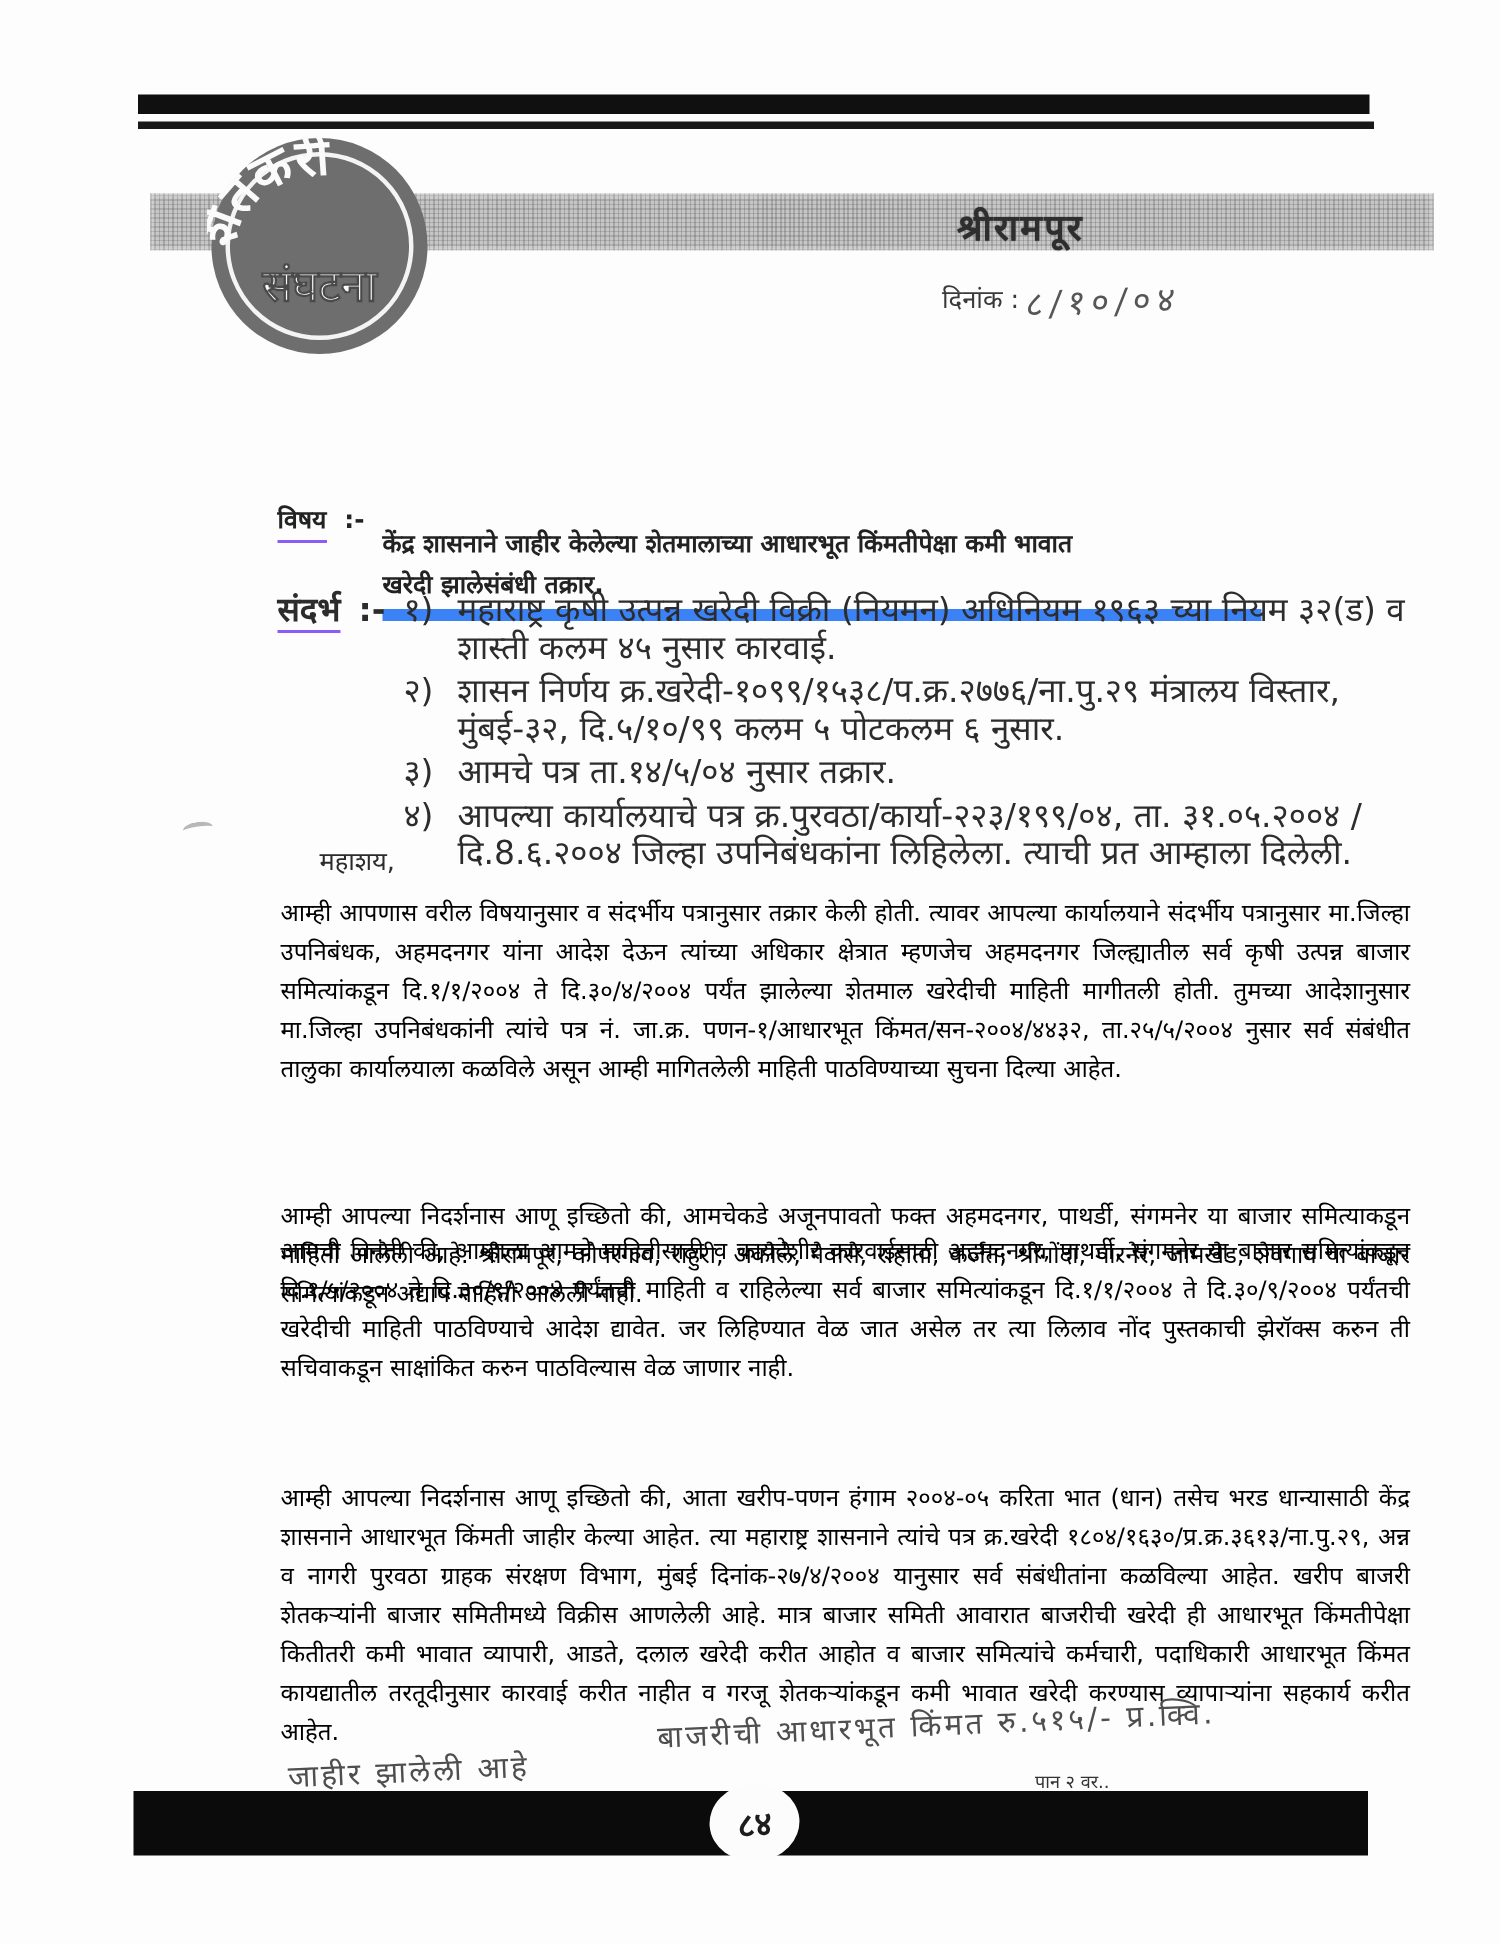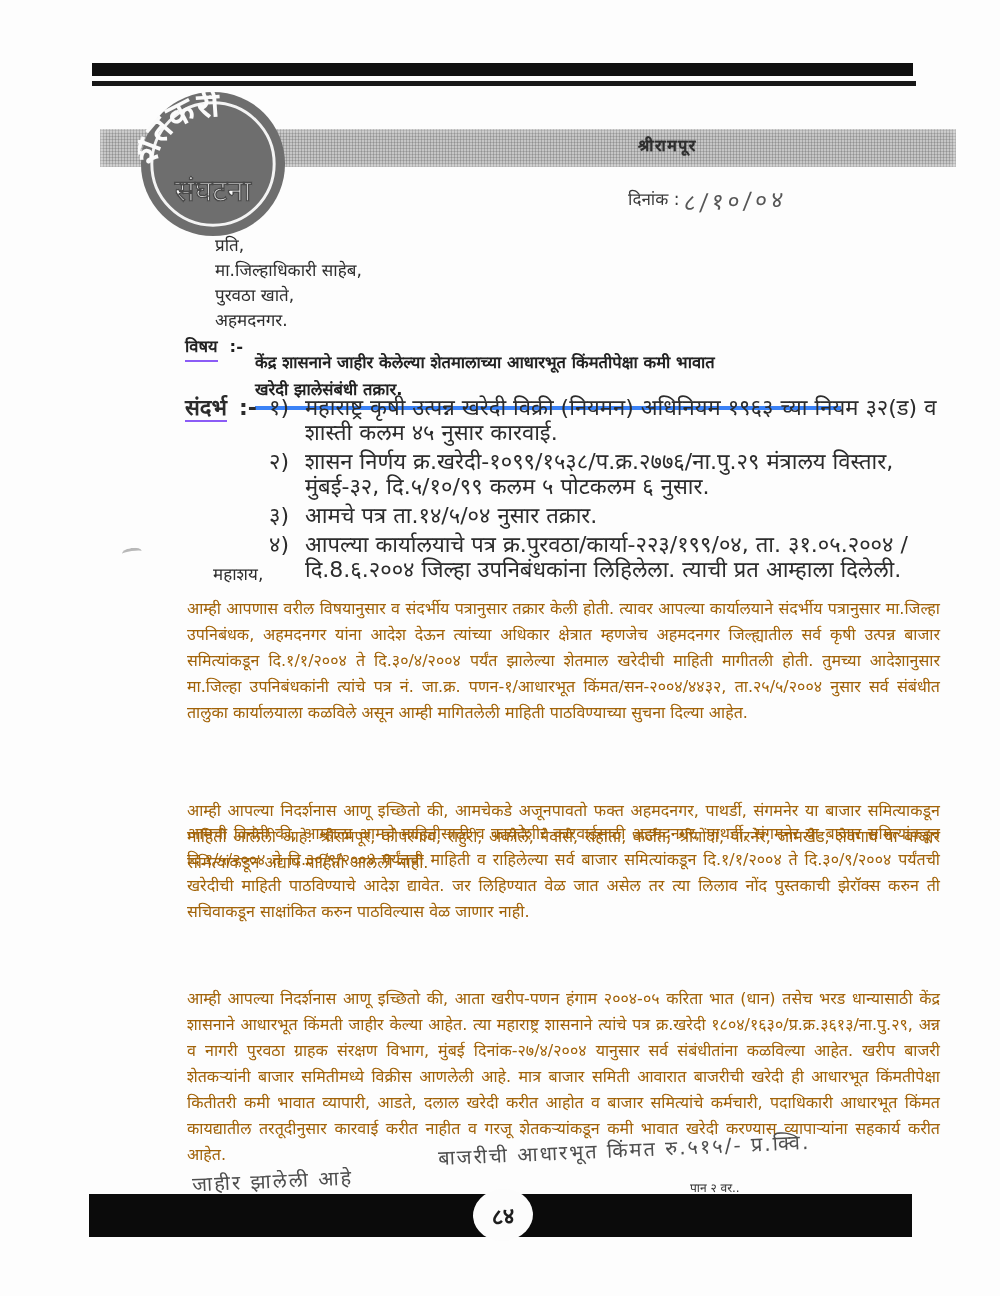--- a/index.html
+++ b/index.html
@@ -19,55 +19,55 @@
     background-image:
       repeating-linear-gradient(90deg, rgba(80,80,80,.28) 0 1px, transparent 1px 3px),
       repeating-linear-gradient(0deg,  rgba(110,110,110,.30) 0 1px, transparent 1px 3px);
     box-shadow: inset 0 0 6px rgba(255,255,255,.6);
   }
 
   .logo { position:absolute; left:138px; top:90px; width:150px; height:148px; }
 
   .stamp {
     position:absolute; left:638px; top:134px;
-    font-size:16px; font-weight:bold; color:#2e2e2e; letter-spacing:1.5px;
+    font-size:24px; font-weight:bold; color:#2e2e2e; letter-spacing:1.5px;
     text-shadow:0 0 1px #555;
   }
 
   .dateline { position:absolute; left:628px; top:184px; font-size:17px; color:#3a3a3a; white-space:nowrap; }
   .hand {
     display:inline-block; font-size:23px; color:#565656; letter-spacing:4px;
     transform:rotate(-2deg) skewX(-7deg); vertical-align:-4px; margin-left:5px;
   }
 
   .recipient { position:absolute; left:215px; top:233px; font-size:17px; line-height:25px; color:#2d2d2d; }
 
   .subject {
     position:absolute; left:185px; top:333px; width:656px;
     display:flex; gap:12px; font-size:16.5px; line-height:27px; font-weight:bold; color:#222;
   }
   .subject .label, .refs .label { flex:none; border-bottom:2px solid #8b5cf6; align-self:flex-start; font-weight:bold; }
   .subject .sep, .refs .sep { flex:none; font-weight:bold; }
   .subject .text { flex:1;margin-top:16px; }
-  .subject .line2 { border-bottom:4px solid #3b82f6; padding-bottom:3px; }
+  .subject .line2 { border-bottom:8px solid #3b82f6; padding-bottom:3px; }
 
   .refs {
     position:absolute; left:185px; top:395px; width:757px;
     display:flex; gap:12px; font-size:22px; line-height:25px; color:#2c2c2c;
   }
   .refs .items { flex:1; display:flex; flex-direction:column; gap:4px; }
   .ref-item { display:flex; gap:10px; }
   .ref-num { flex:none; width:26px; }
   .ref-text { flex:1; }
 
   .salutation { position:absolute; left:213px; top:562px; font-size:17px; color:#2c2c2c; }
 
   .para {
     position:absolute; left:187px; width:753px;
-    font-size:16px; line-height:26px; text-align:justify; color:#a16207;
+    font-size:16px; line-height:26px; text-align:justify; color:#000000;
   }
   .p1 { top:596px; } .p2 { top:778px;margin-top:20px; } .p3 { top:821px; } .p4 { top:986px; }
 
   .hand-note {
     position:absolute; font-size:20px; color:#4e4e4e; letter-spacing:2px;
     transform:rotate(-2.5deg); white-space:nowrap;
   }
   .hn1 { left:438px; top:1136px; }
   .hn2 { left:192px; top:1167px; }
 
@@ -105,26 +105,20 @@
     </text>
     <text x="75" y="112" text-anchor="middle" font-size="30" font-weight="bold" fill="#fbfbfb" stroke="#4a4a4a" stroke-width="0.6">संघटना</text>
   </svg>
 
   <div class="stamp">श्रीरामपूर</div>
 
   <div class="dateline">
     <span>दिनांक :</span><span class="hand">८/१०/०४</span>
   </div>
 
-  <div class="recipient">
-    <div>प्रति,</div>
-    <div>मा.जिल्हाधिकारी साहेब,</div>
-    <div>पुरवठा खाते,</div>
-    <div>अहमदनगर.</div>
-  </div>
 
   <div class="subject">
     <span class="label">विषय</span>
     <span class="sep">:-</span>
     <span class="text">
       <span>केंद्र शासनाने जाहीर केलेल्या शेतमालाच्या आधारभूत किंमतीपेक्षा कमी भावात</span>
       <div class="line2">खरेदी झालेसंबंधी तक्रार.</div>
     </span>
   </div>
 

